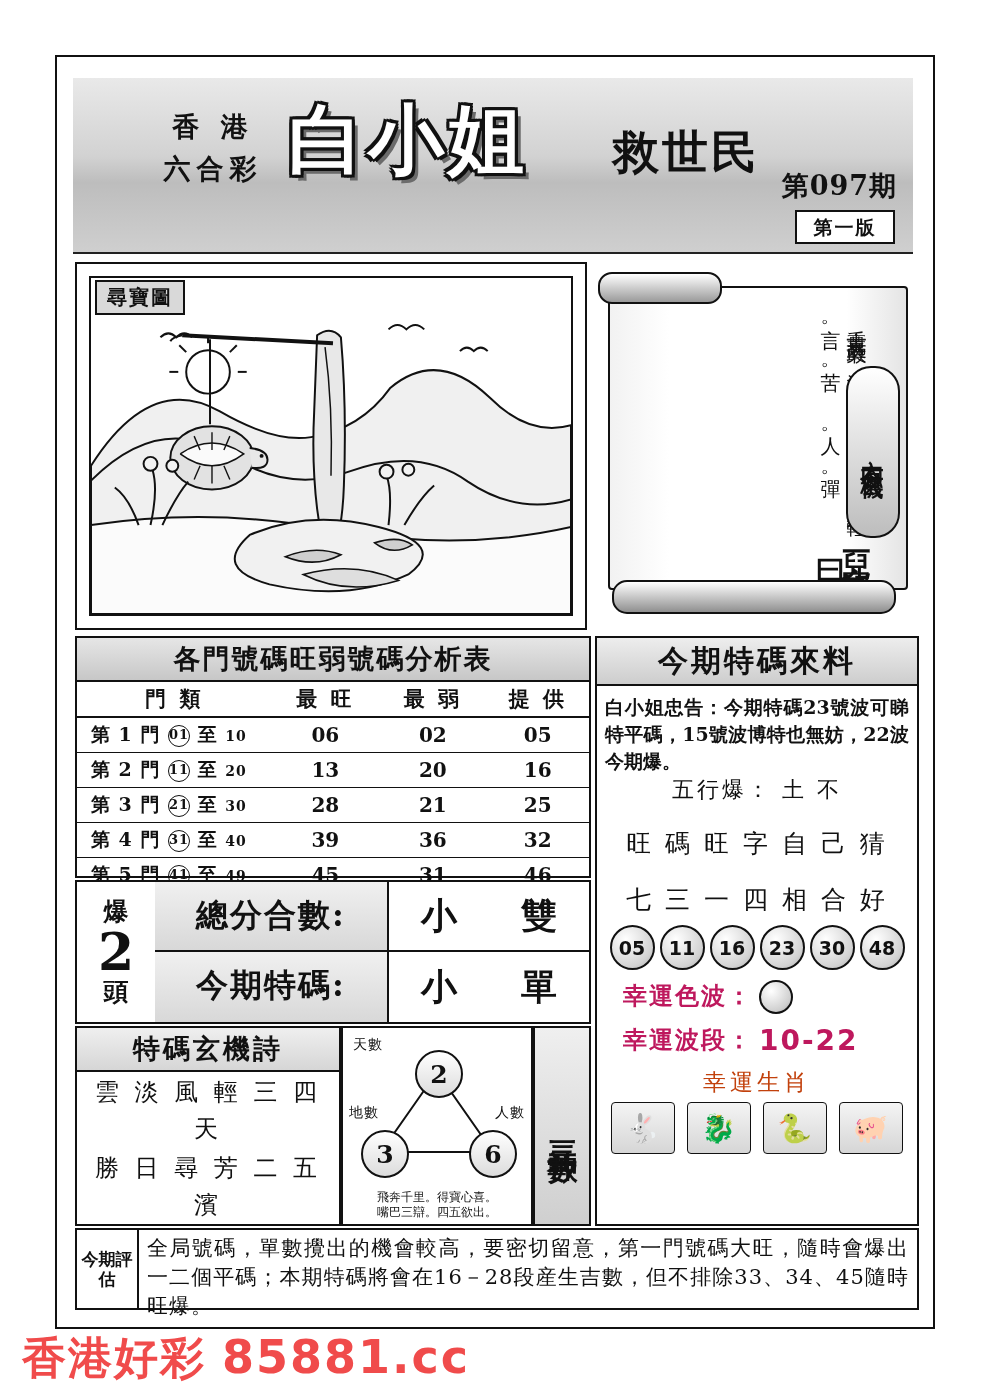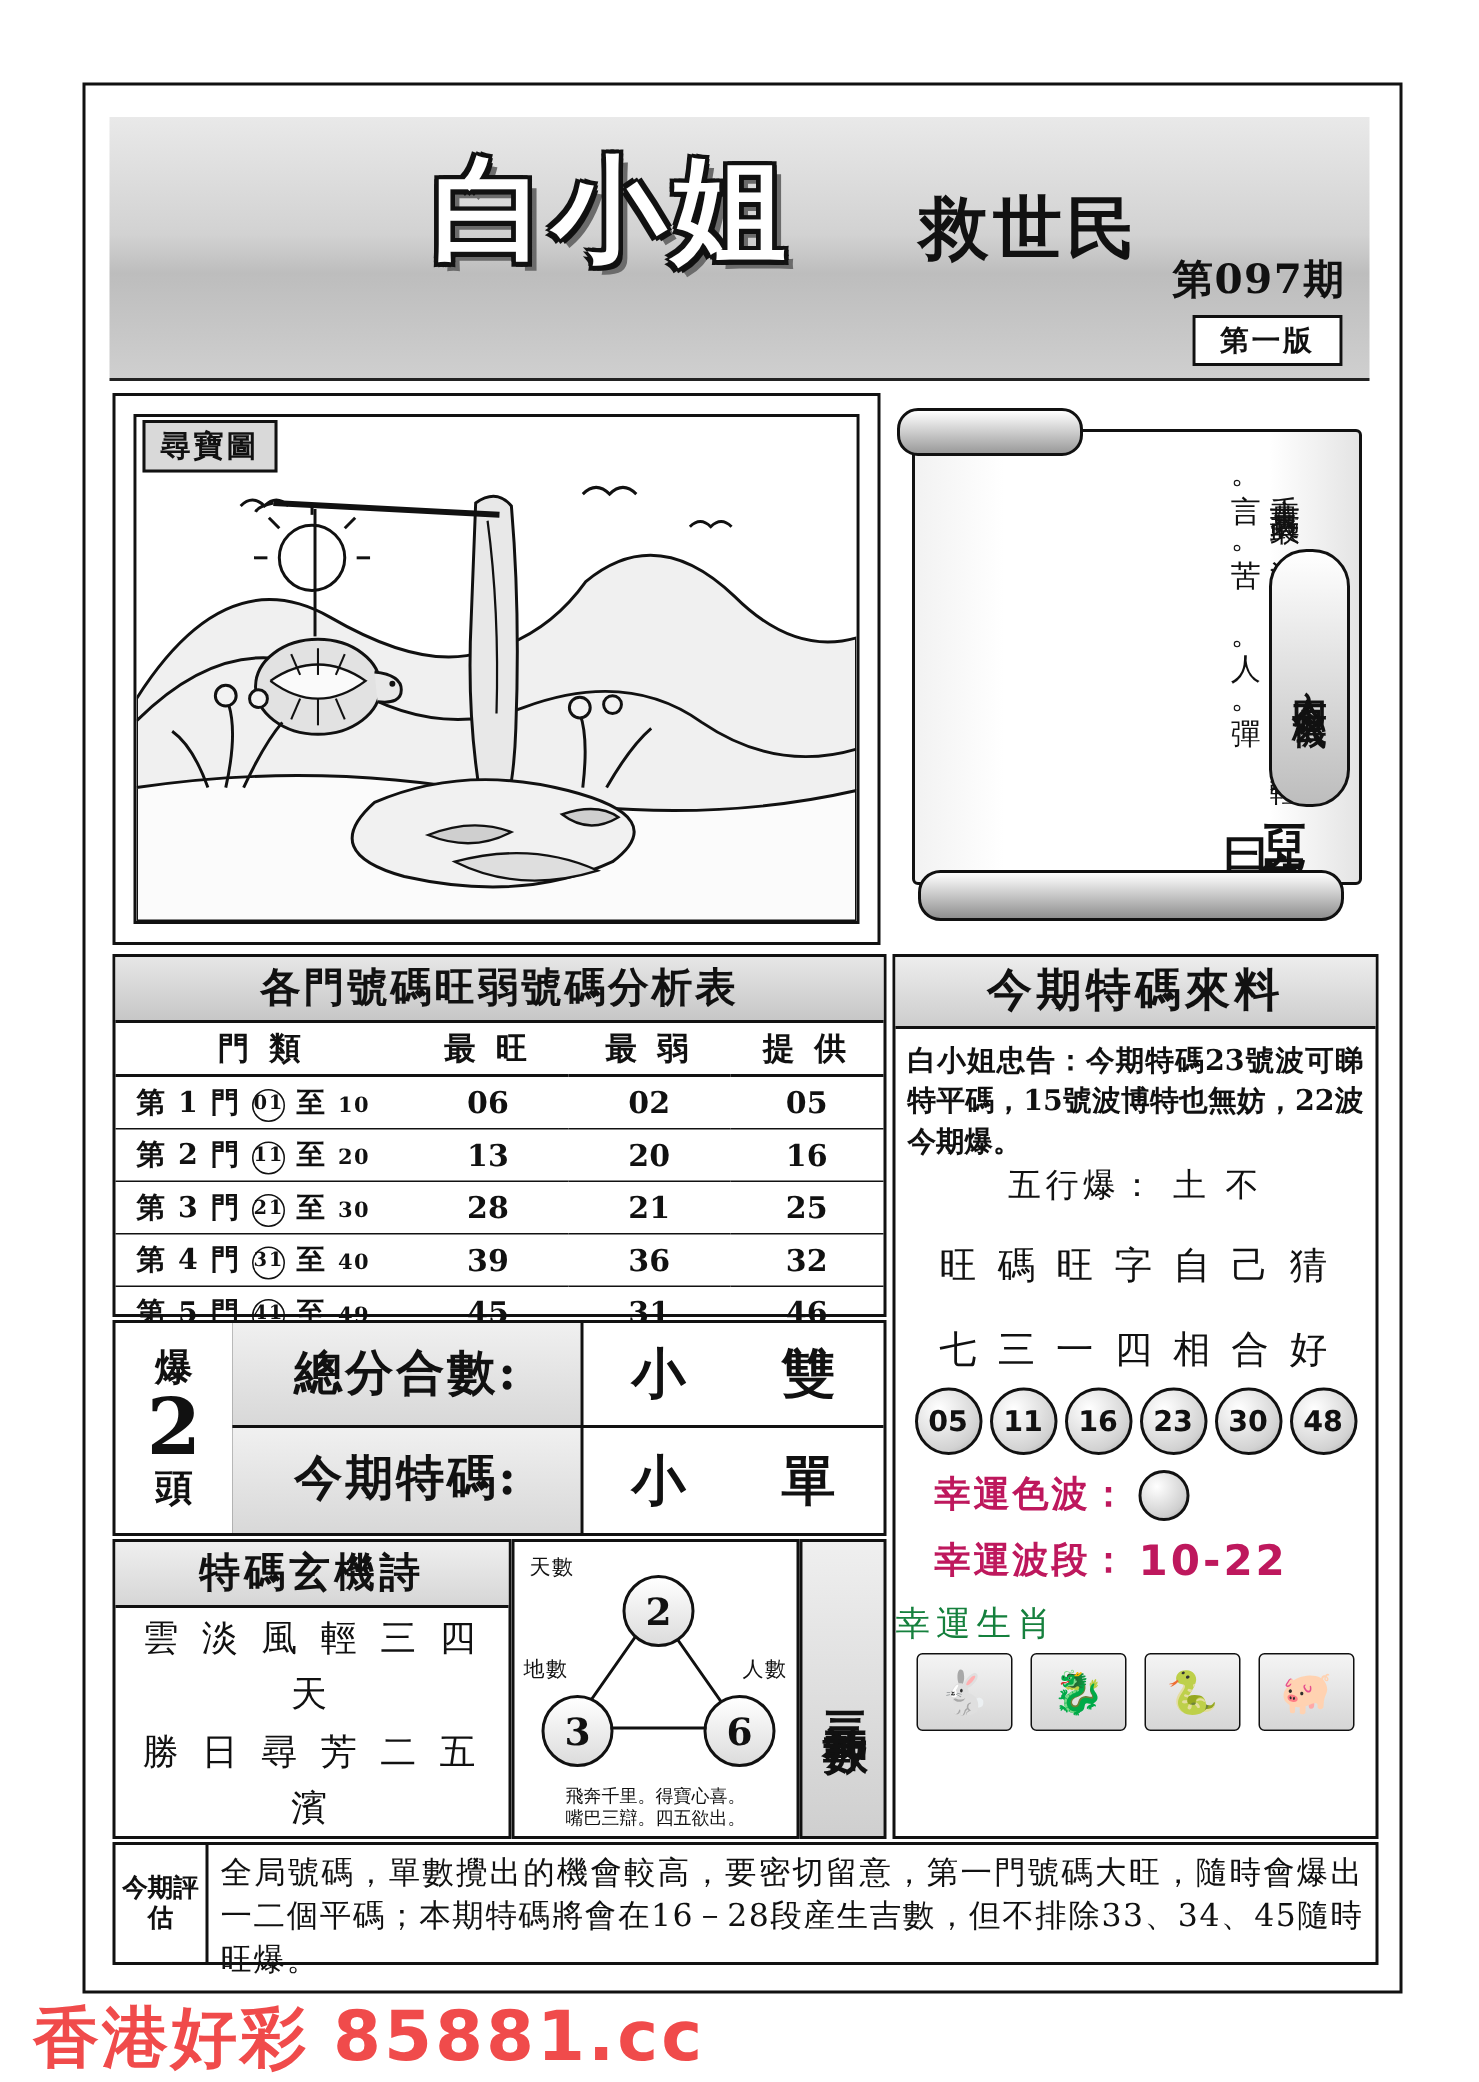--- a/index.html
+++ b/index.html
@@ -257,23 +257,23 @@
     display:flex;gap:6px;margin:10px 0 0 26px;
     font-family:"DejaVu Serif","Liberation Serif",serif;font-weight:bold;
     font-size:24px;color:#be185d;letter-spacing:2px;
   }
   .colorball{
     width:30px;height:30px;border:2px solid #111;border-radius:50%;
     background:radial-gradient(circle at 34% 30%,#ffffff,#cfcfcf 70%,#9e9e9e);
   }
   .rc-band{font-size:28px;font-family:"DejaVu Sans","Liberation Sans",sans-serif;font-weight:bold;}
   .rc-zodiac-title{
-    text-align:left;margin-top:10px;
+    text-align:center;margin-top:10px;
     font-family:"DejaVu Serif","Liberation Serif",serif;font-size:23px;
-    letter-spacing:4px;color:#15803d;
+    letter-spacing:4px;color:#c2410c;
   }
   .zodiacs{display:flex;justify-content:space-around;align-items:center;margin-top:4px;padding:0 8px;}
   .zbox{
     width:62px;height:50px;border:1px solid #111;border-radius:4px;
     background:linear-gradient(180deg,#f4f4f4,#d6d6d6);
     display:flex;align-items:center;justify-content:center;font-size:28px;color:#111;
   }
 
   
   .assess{
@@ -307,20 +307,24 @@
 <div class="page">
 
   <div class="tickerstrip strip-top">❋ 香港六合彩  marksix ❋ 香港六合彩  marksix ❋ 香港六合彩  marksix ❋ 香港六合彩  marksix ❋ 香港六合彩  marksix ❋ 香港六合彩  marksix ❋ 香港六合彩  marksix ❋ 香港六合彩  marksix  ❋ 香港六合彩  marksix ❋ 香港六合彩  marksix ❋ 香港六合彩  marksix ❋ 香港六合彩  marksix ❋ 香港六合彩  marksix ❋ 香港六合彩  marksix ❋ 香港六合彩  marksix ❋ 香港六合彩  marksix  ❋ 香港六合彩  marksix ❋ 香港六合彩  marksix ❋ 香港六合彩  marksix ❋ 香港六合彩  marksix ❋ 香港六合彩  marksix ❋ 香港六合彩  marksix ❋ 香港六合彩  marksix ❋ 香港六合彩  marksix  </div>
   <div class="tickerstrip strip-bottom">❋ 香港六合彩  marksix ❋ 香港六合彩  marksix ❋ 香港六合彩  marksix ❋ 香港六合彩  marksix ❋ 香港六合彩  marksix ❋ 香港六合彩  marksix ❋ 香港六合彩  marksix ❋ 香港六合彩  marksix  ❋ 香港六合彩  marksix ❋ 香港六合彩  marksix ❋ 香港六合彩  marksix ❋ 香港六合彩  marksix ❋ 香港六合彩  marksix ❋ 香港六合彩  marksix ❋ 香港六合彩  marksix ❋ 香港六合彩  marksix  ❋ 香港六合彩  marksix ❋ 香港六合彩  marksix ❋ 香港六合彩  marksix ❋ 香港六合彩  marksix ❋ 香港六合彩  marksix ❋ 香港六合彩  marksix ❋ 香港六合彩  marksix ❋ 香港六合彩  marksix  </div>
   <div class="tickerstrip strip-left">marksix ❋ 香港六合彩 marksix ❋ 香港六合彩 marksix ❋ 香港六合彩 marksix ❋ 香港六合彩 marksix ❋ 香港六合彩 marksix ❋ 香港六合彩 marksix ❋ 香港六合彩 marksix ❋ 香港六合彩 marksix  marksix ❋ 香港六合彩 marksix ❋ 香港六合彩 marksix ❋ 香港六合彩 marksix ❋ 香港六合彩 marksix ❋ 香港六合彩 marksix ❋ 香港六合彩 marksix ❋ 香港六合彩 marksix ❋ 香港六合彩 marksix  marksix ❋ 香港六合彩 marksix ❋ 香港六合彩 marksix ❋ 香港六合彩 marksix ❋ 香港六合彩 marksix ❋ 香港六合彩 marksix ❋ 香港六合彩 marksix ❋ 香港六合彩 marksix ❋ 香港六合彩 marksix  </div>
   <div class="tickerstrip strip-right">marksix ❋ 香港六合彩 marksix ❋ 香港六合彩 marksix ❋ 香港六合彩 marksix ❋ 香港六合彩 marksix ❋ 香港六合彩 marksix ❋ 香港六合彩 marksix ❋ 香港六合彩 marksix ❋ 香港六合彩 marksix  marksix ❋ 香港六合彩 marksix ❋ 香港六合彩 marksix ❋ 香港六合彩 marksix ❋ 香港六合彩 marksix ❋ 香港六合彩 marksix ❋ 香港六合彩 marksix ❋ 香港六合彩 marksix ❋ 香港六合彩 marksix  marksix ❋ 香港六合彩 marksix ❋ 香港六合彩 marksix ❋ 香港六合彩 marksix ❋ 香港六合彩 marksix ❋ 香港六合彩 marksix ❋ 香港六合彩 marksix ❋ 香港六合彩 marksix ❋ 香港六合彩 marksix  </div>
 
   <div class="frame"></div>
 
   <div class="masthead">
+    <div class="mh-hk">
+      <div>香 港</div>
+      <div>六合彩</div>
+    </div>
     <div class="mh-title">白小姐</div>
     <div class="mh-sub">救世民</div>
     <div class="mh-issue">第097期</div>
     <div class="mh-edition">第一版</div>
   </div>
 
   <div class="picpanel">
     <div class="inner">
       <svg width="100%" height="100%" viewBox="0 0 484 340" preserveAspectRatio="none">
         <rect x="0" y="0" width="484" height="340" fill="#ffffff"></rect>

